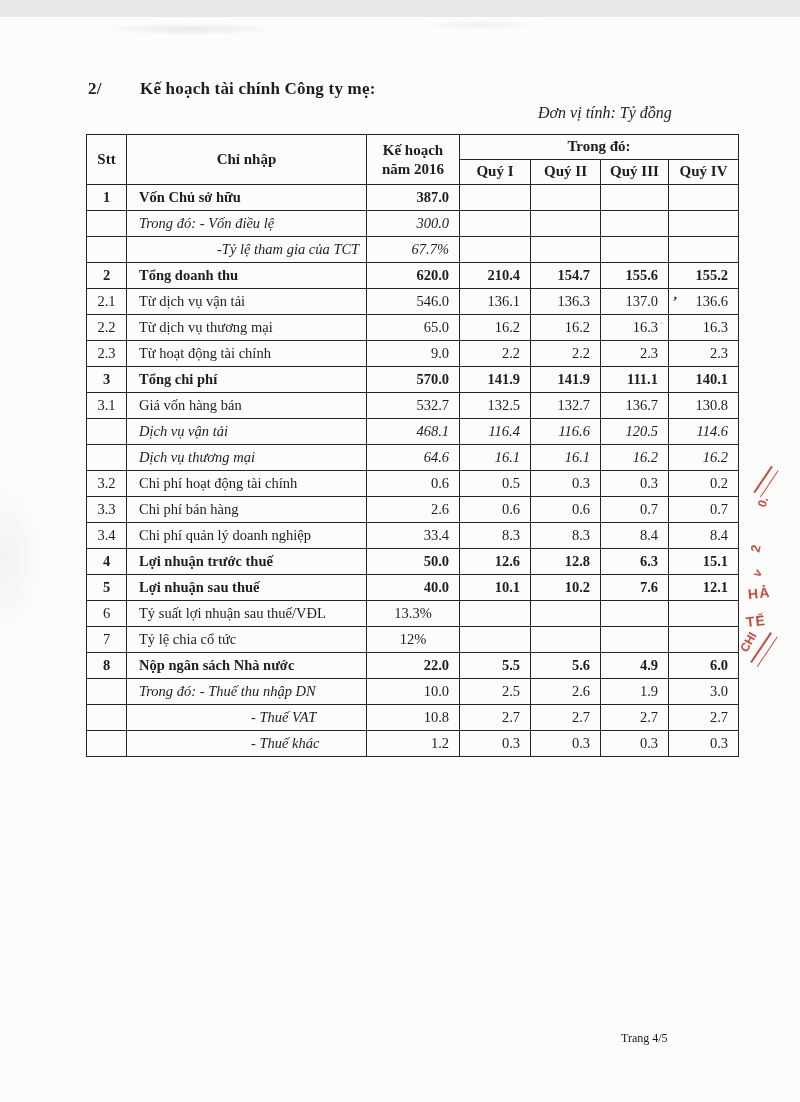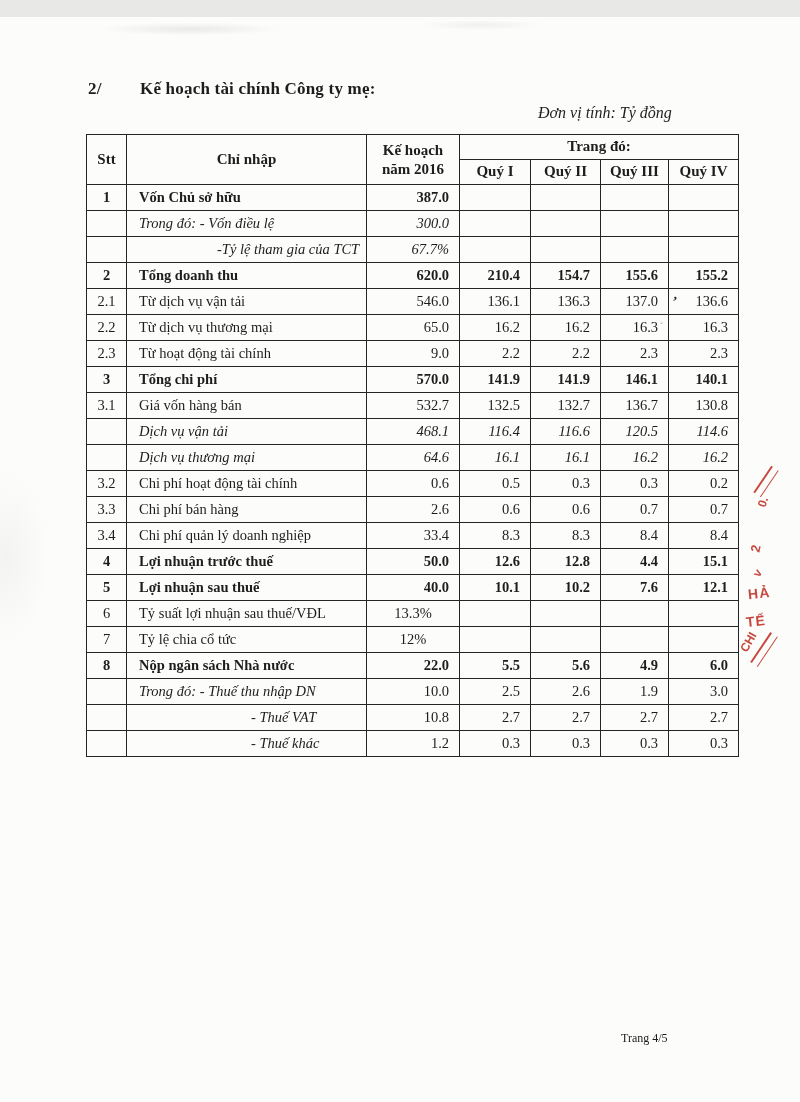--- a/index.html
+++ b/index.html
@@ -75,21 +75,21 @@
       <col style="width:71px">
         <col style="width:70px">
         <col style="width:68px">
         <col style="width:70px">
     </colgroup>
     <thead>
       <tr>
         <th rowspan="2">Stt</th>
         <th rowspan="2">Chỉ nhập</th>
         <th rowspan="2" class="keho">Kế hoạch năm 2016</th>
-        <th colspan="4">Trang đó:</th>
+        <th colspan="4">Trong đó:</th>
       </tr>
       <tr>
         <th>Quý I</th>
         <th>Quý II</th>
         <th>Quý III</th>
         <th>Quý IV</th>
       </tr>
     </thead>
     <tbody>
         <tr>
@@ -154,21 +154,21 @@
           <td class="num">2.2</td>
           <td class="num">2.3</td>
           <td class="num">2.3</td>
         </tr>
         <tr>
           <td class="stt b">3</td>
           <td class="lbl b">Tổng chi phí</td>
           <td class="num b">570.0</td>
           <td class="num b">141.9</td>
           <td class="num b">141.9</td>
-          <td class="num b">146.1</td>
+          <td class="num b">111.1</td>
           <td class="num b">140.1</td>
         </tr>
         <tr>
           <td class="stt">3.1</td>
           <td class="lbl">Giá vốn hàng bán</td>
           <td class="num">532.7</td>
           <td class="num">132.5</td>
           <td class="num">132.7</td>
           <td class="num">136.7</td>
           <td class="num">130.8</td>
@@ -217,21 +217,21 @@
           <td class="num">8.3</td>
           <td class="num">8.4</td>
           <td class="num">8.4</td>
         </tr>
         <tr>
           <td class="stt b">4</td>
           <td class="lbl b">Lợi nhuận trước thuế</td>
           <td class="num b">50.0</td>
           <td class="num b">12.6</td>
           <td class="num b">12.8</td>
-          <td class="num b">4.4</td>
+          <td class="num b">6.3</td>
           <td class="num b">15.1</td>
         </tr>
         <tr>
           <td class="stt b">5</td>
           <td class="lbl b">Lợi nhuận sau thuế</td>
           <td class="num b">40.0</td>
           <td class="num b">10.1</td>
           <td class="num b">10.2</td>
           <td class="num b">7.6</td>
           <td class="num b">12.1</td>

